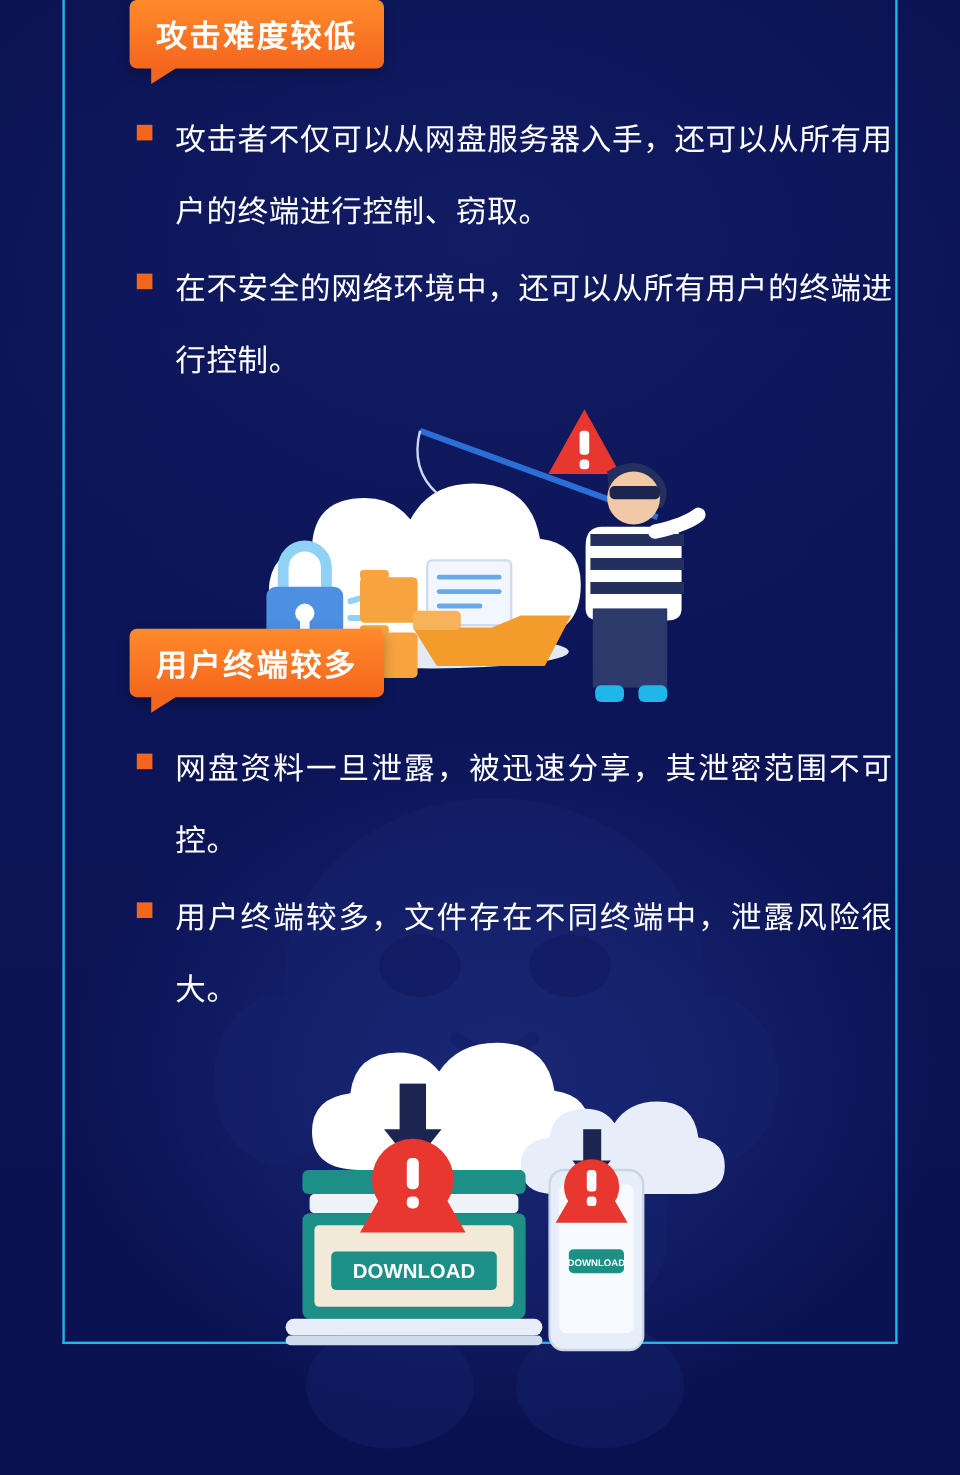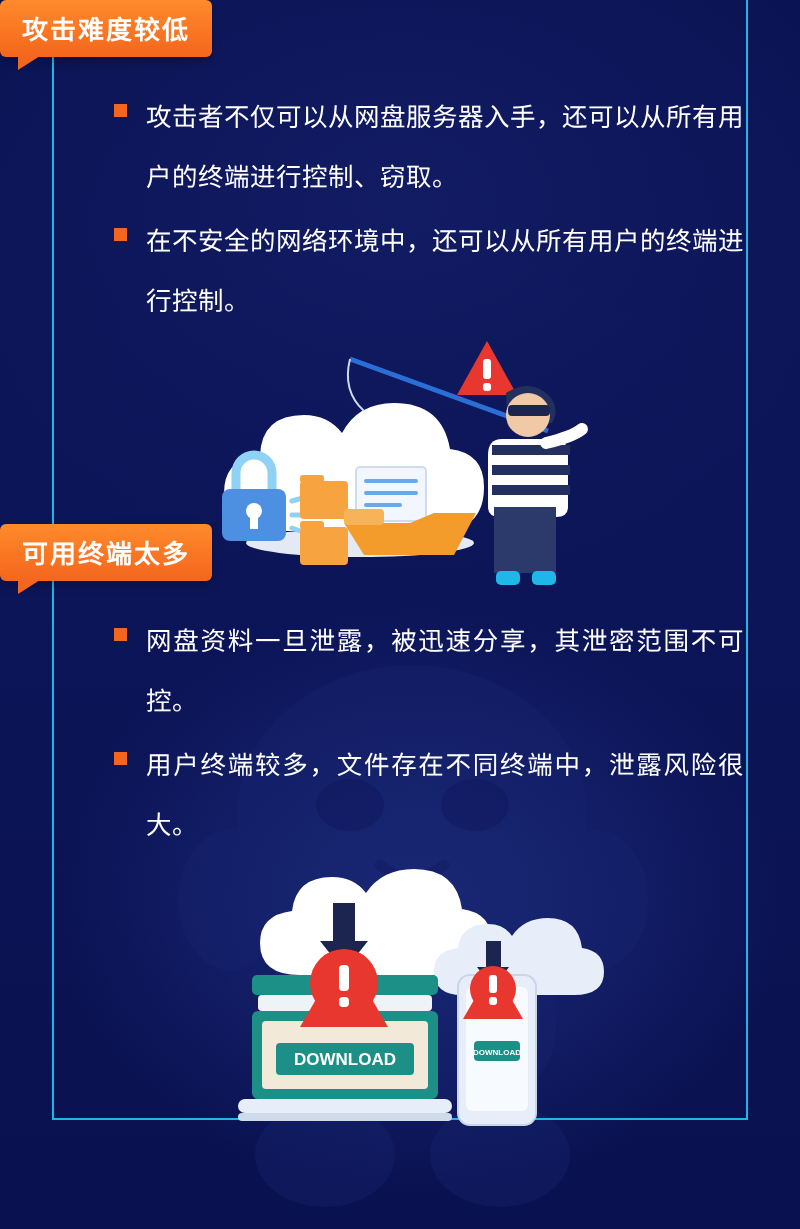--- a/index.html
+++ b/index.html
@@ -36,21 +36,21 @@
     border: 2px solid #1fb6e8;
     border-top: none;
     pointer-events: none;
   }
 
   
   .section { position: absolute; left: 0; width: 800px; }
   .sec1 { top: 0; }
   .sec2 { top: 524px; }
 
-  .tag-wrap { position: relative; display: inline-block; text-decoration: underline; }
+  .tag-wrap { position: relative; margin-left: 108px; display: inline-block; text-decoration: underline; }
   .tag {
     position: relative;
     display: inline-block;
     background: linear-gradient(180deg,#ff8a2b 0%, #f4661d 100%);
     color: #ffffff;
     font-size: 26px;
     font-weight: bold;
     letter-spacing: 2px;
     padding: 9px 22px 11px 22px;
     border-radius: 6px;
@@ -192,21 +192,21 @@
           <rect x="496" y="240" width="24" height="14" rx="5" fill="#1fb6e8"></rect>
           <rect x="532" y="240" width="24" height="14" rx="5" fill="#1fb6e8"></rect>
           <path d="M546 112 q26 -6 36 -14" stroke="#ffffff" stroke-width="12" fill="none" stroke-linecap="round"></path>
         </g>
       </svg>
     </div>
   </div>
 
   <div class="section sec2">
     <div class="tag-wrap">
-      <span class="tag">可用终端太多</span>
+      <span class="tag">用户终端较多</span>
     </div>
 
     <ul class="points">
       <li>
         <span class="bullet"></span>
         <span>网盘资料一旦泄露，被迅速分享，其泄密范围不可控。</span>
       </li>
       <li>
         <span class="bullet"></span>
         <span>用户终端较多，文件存在不同终端中，泄露风险很大。</span>

